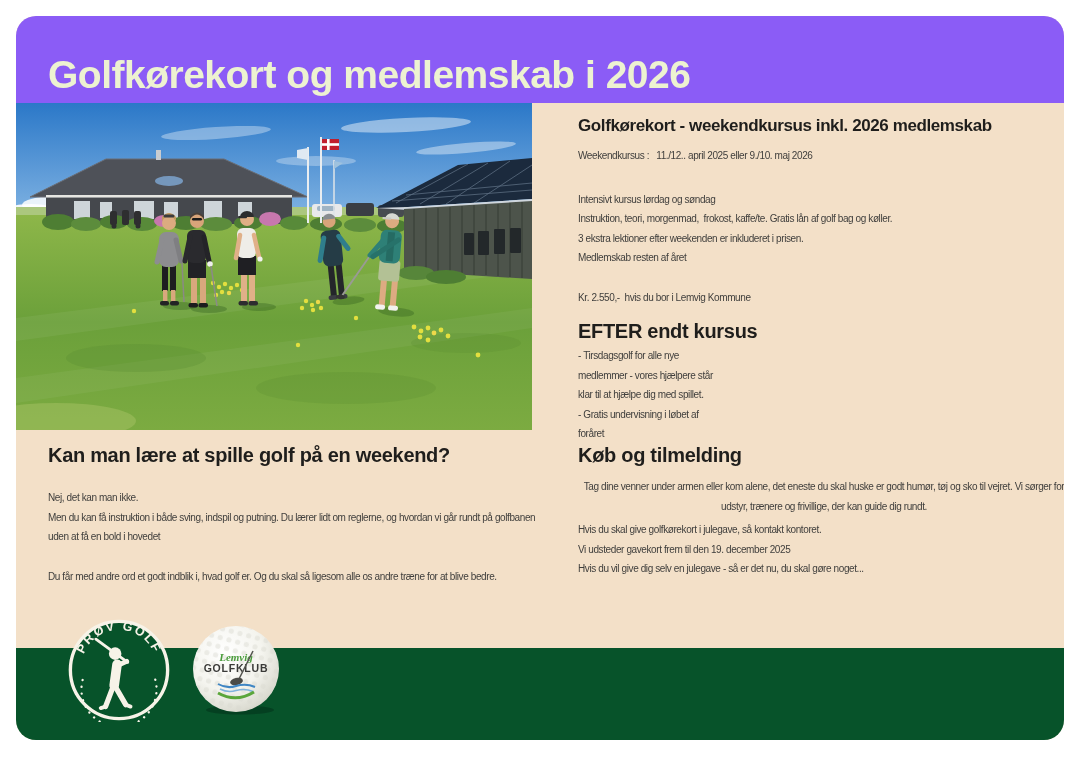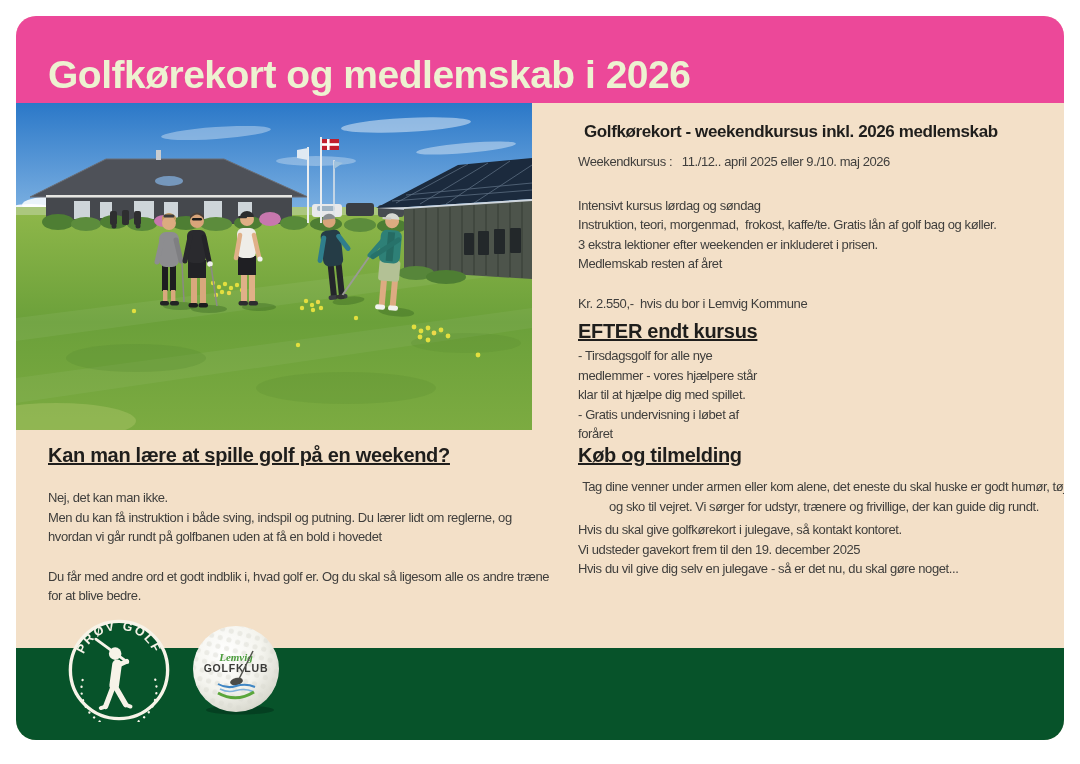--- a/index.html
+++ b/index.html
@@ -6,32 +6,32 @@
   body{
     width:1080px;height:764px;background:#ffffff;position:relative;
     font-family:"Liberation Sans", sans-serif;
     -webkit-font-smoothing:antialiased;
   }
   .card{
     position:absolute;left:16px;top:16px;width:1048px;height:724px;
     background:#f3e0c8;border-radius:20px;overflow:hidden;
   }
   .header{
-    position:absolute;left:0;top:0;width:100%;height:87px;background:#ec4899;
+    position:absolute;left:0;top:0;width:100%;height:87px;background:#8b5cf6;
     display:flex;align-items:flex-end;box-sizing:border-box;padding:0 0 9px 32px;
   }
   .header .title{
     font-size:39px;font-weight:bold;color:#edf2d1;letter-spacing:-0.5px;line-height:1;
   }
   .photo{position:absolute;left:0;top:87px;width:516px;height:327px;}
   .photo svg{display:block;width:100%;height:100%;}
 
-  .txt{color:#3f3e3c;font-size:13px;line-height:19.5px;letter-spacing:-0.4px;white-space:pre-wrap;}
-  .h-sub{color:#1f1e1c;font-size:17px;font-weight:bold;letter-spacing:-0.4px;margin:6px;}
-  .h-sec{color:#1f1e1c;font-size:20px;font-weight:bold;letter-spacing:-0.3px;margin:0;text-decoration:underline;}
+  .txt{color:#3f3e3c;font-size:10px;line-height:19.5px;letter-spacing:-0.4px;white-space:pre-wrap;}
+  .h-sub{color:#1f1e1c;font-size:17px;font-weight:bold;letter-spacing:-0.4px;margin:0;}
+  .h-sec{color:#1f1e1c;font-size:20px;font-weight:bold;letter-spacing:-0.3px;margin:0;}
 
   .block-course{position:absolute;left:562px;top:100px;width:492px;}
   .block-course .schedule{margin-top:10px;}
   .block-course .details{margin-top:24px;}
   .block-course .price{margin-top:20px;}
 
   .block-after{position:absolute;left:562px;top:304px;width:320px;}
   .block-after .body{margin-top:3px;}
 
   .block-signup{position:absolute;left:562px;top:428px;width:492px;}

